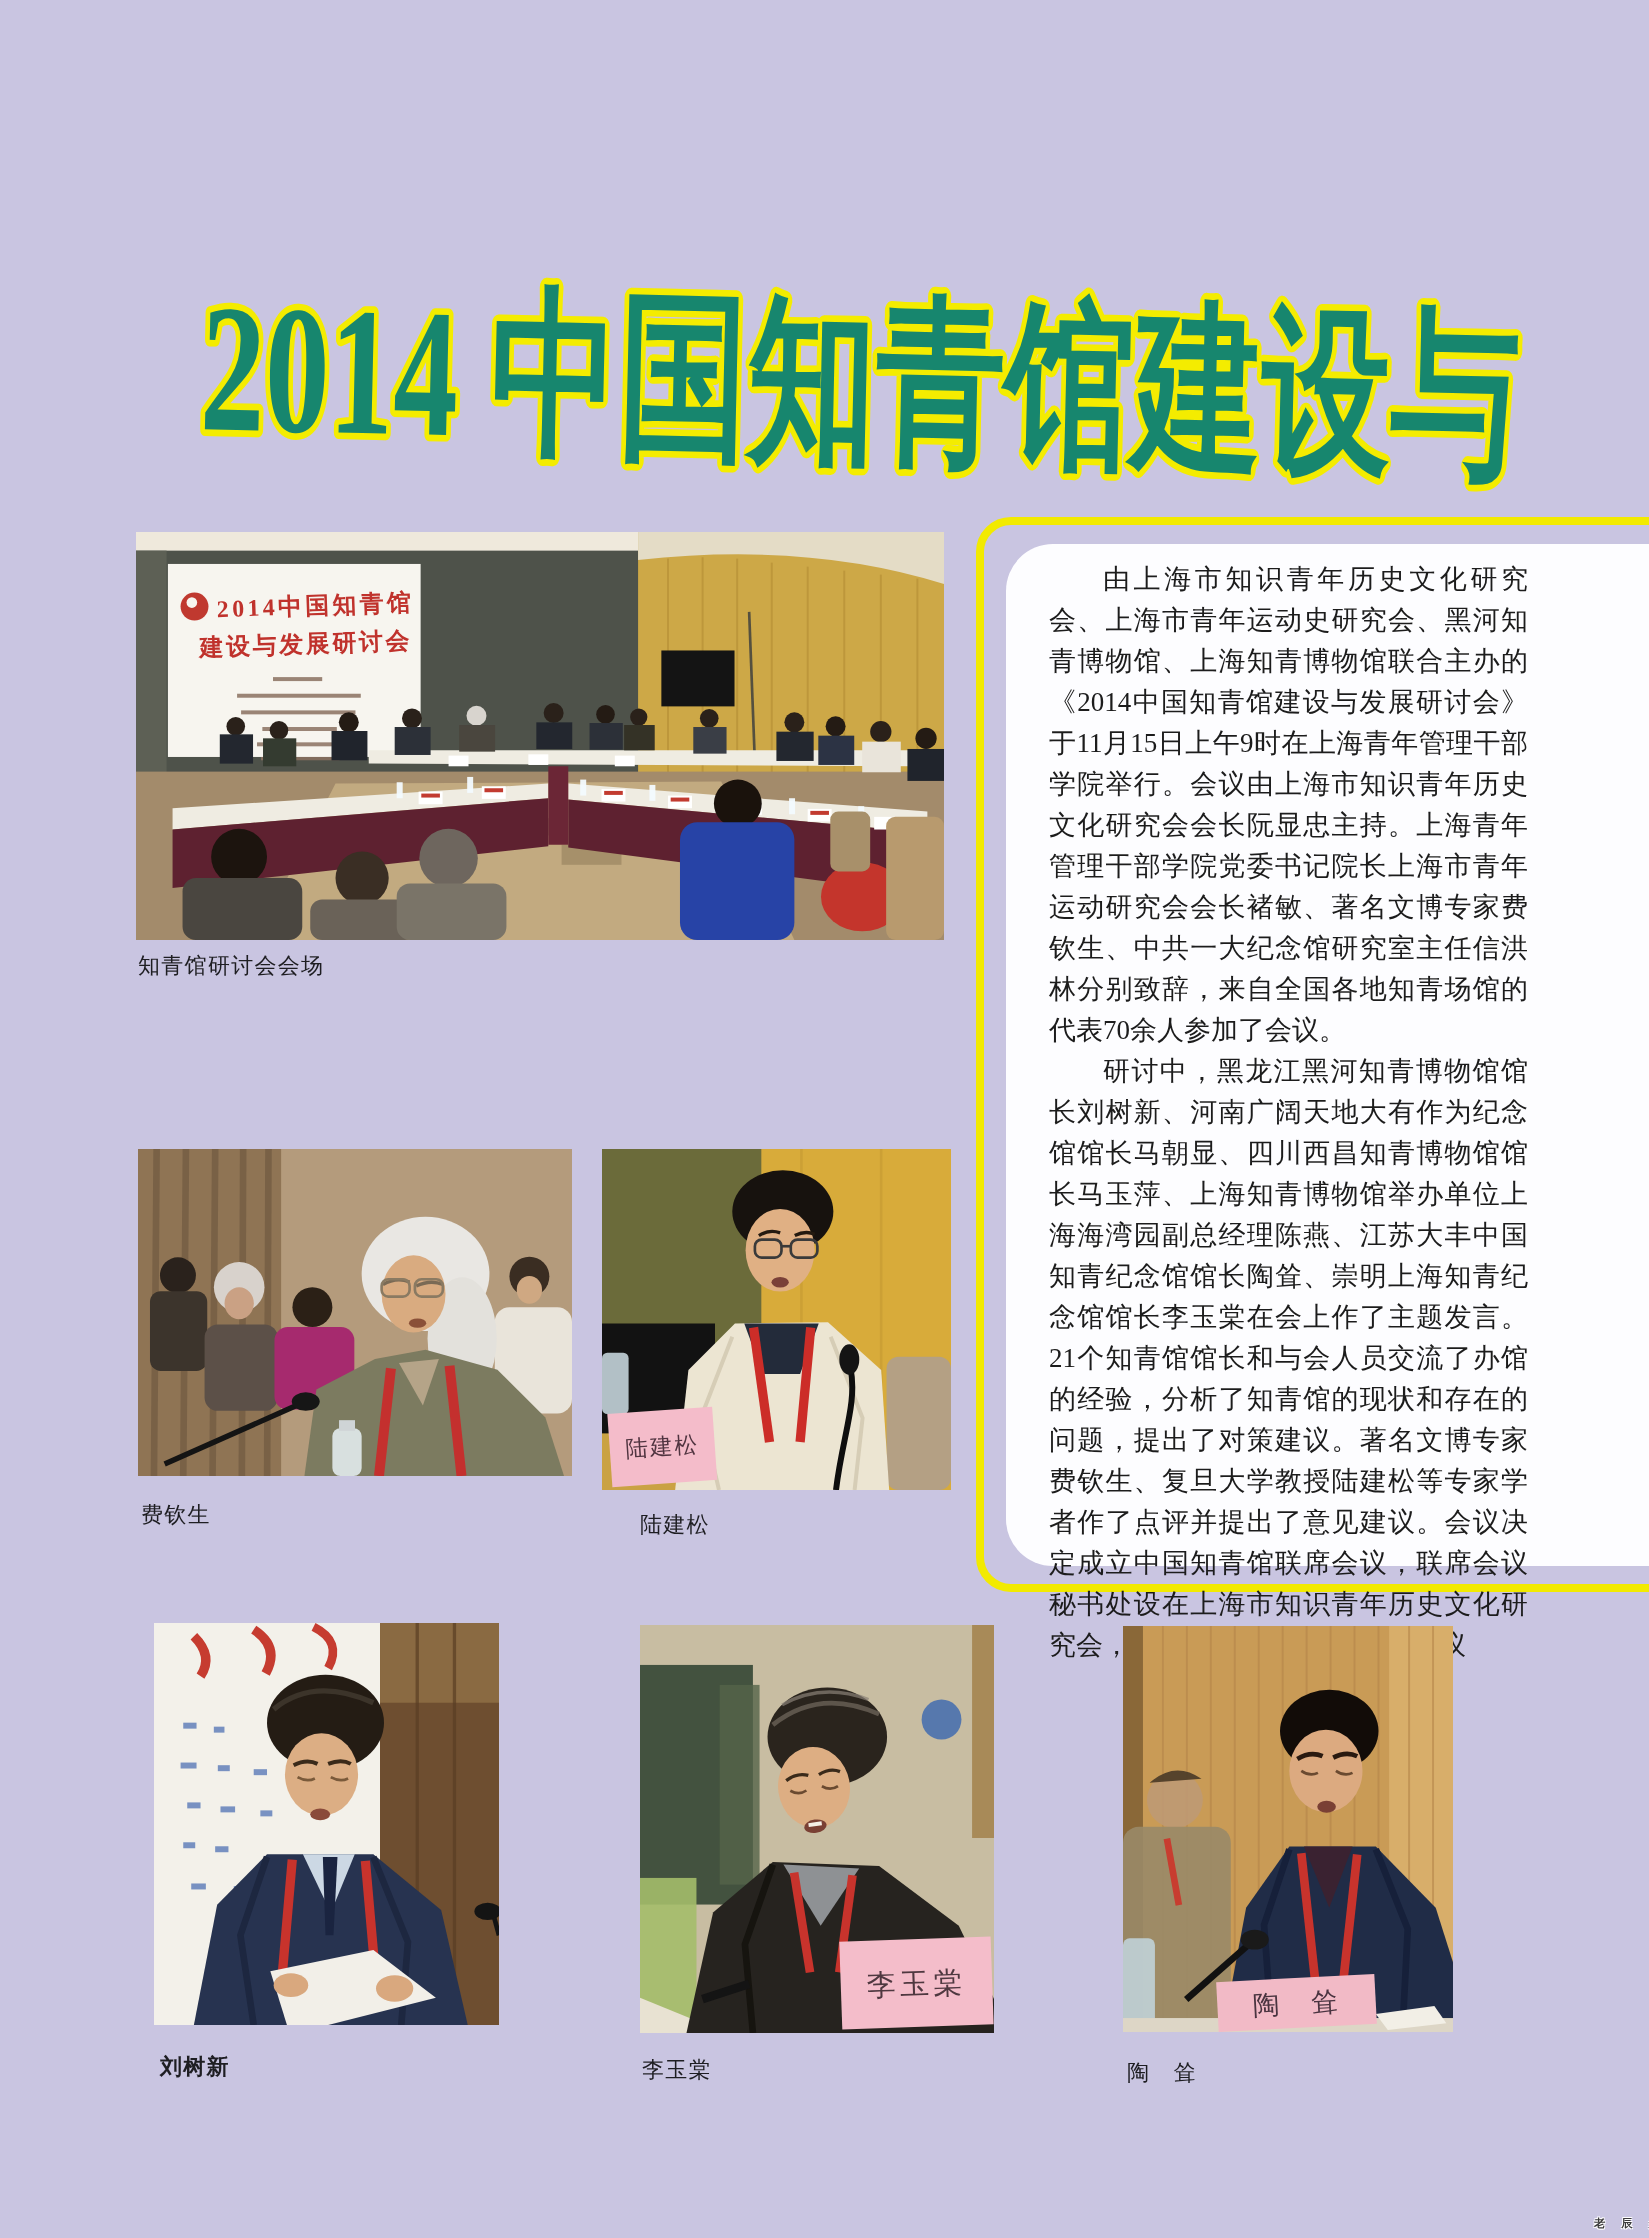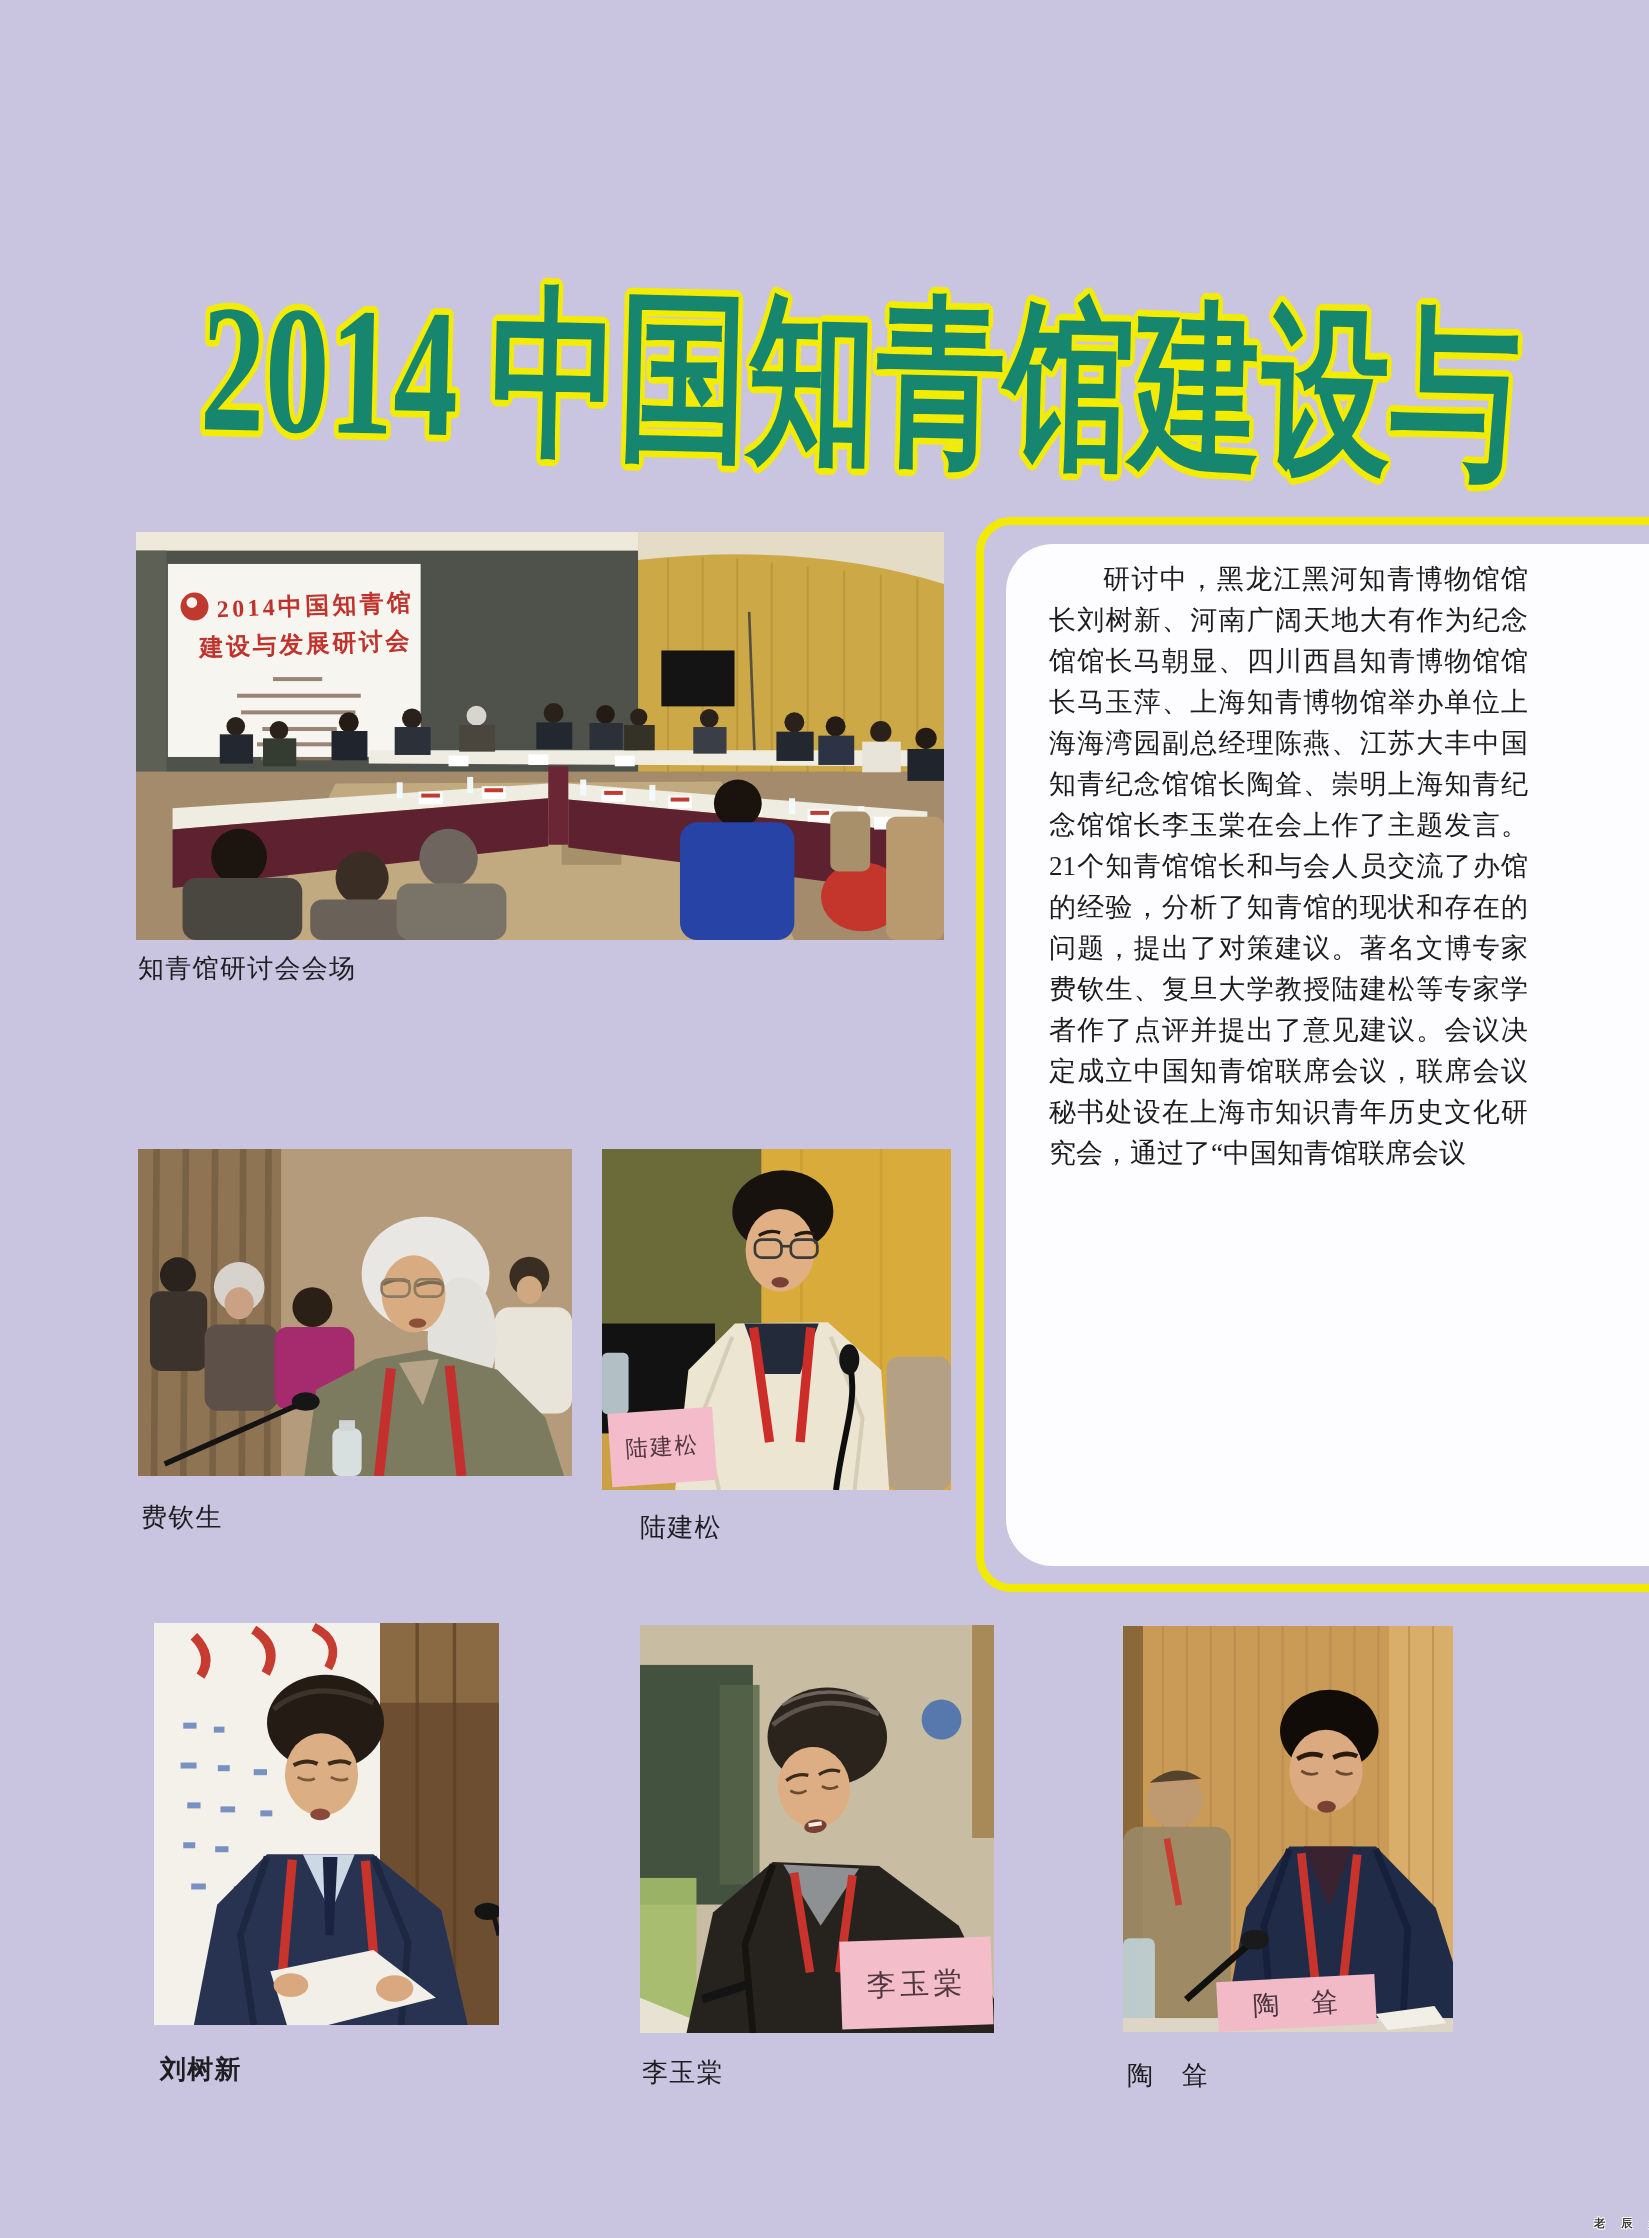--- a/index.html
+++ b/index.html
@@ -5,21 +5,21 @@
   html,body{margin:0;padding:0;background:#9a96b5;}
   #page{
     position:relative;width:1649px;height:2239px;margin:0 auto;
     background:#c9c5e1;overflow:hidden;
     font-family:"Liberation Serif","DejaVu Serif",serif;
   }
   .abs{position:absolute;}
   .photo{position:absolute;overflow:hidden;background:#888;}
   .photo svg{display:block;width:100%;height:100%;}
   .caption{
-    position:absolute;color:#1e1e22;font-size:26px;
+    position:absolute;color:#1e1e22;font-size:22px;
     font-family:"Liberation Serif","DejaVu Serif",serif;
     letter-spacing:1.3px;white-space:nowrap;
   }
   
   #article-frame{
     position:absolute;left:976px;top:517px;width:732px;height:1075px;
     border:8.6px solid #f2ea00;border-radius:35px 0 0 35px;
     box-sizing:border-box;background:transparent;
   }
   #article-box{
@@ -305,20 +305,21 @@
       <rect x="0" y="0" width="158" height="110" fill="#f4bcca"></rect>
       <text x="79" y="66" font-size="34" fill="#503440" text-anchor="middle" letter-spacing="3">陆建松</text>
     </g>
   </svg>
   </div>
   <div class="caption" style="left:640px;top:1510px;">陆建松</div>
 
   <div id="article-frame"></div>
   <div id="article-box"></div>
   <div id="article-text">
+    <p>由上海市知识青年历史文化研究会、上海市青年运动史研究会、黑河知青博物馆、上海知青博物馆联合主办的《2014中国知青馆建设与发展研讨会》于11月15日上午9时在上海青年管理干部学院举行。会议由上海市知识青年历史文化研究会会长阮显忠主持。上海青年管理干部学院党委书记院长上海市青年运动研究会会长褚敏、著名文博专家费钦生、中共一大纪念馆研究室主任信洪林分别致辞，来自全国各地知青场馆的代表70余人参加了会议。</p>
     <p>研讨中，黑龙江黑河知青博物馆馆长刘树新、河南广阔天地大有作为纪念馆馆长马朝显、四川西昌知青博物馆馆长马玉萍、上海知青博物馆举办单位上海海湾园副总经理陈燕、江苏大丰中国知青纪念馆馆长陶耸、崇明上海知青纪念馆馆长李玉棠在会上作了主题发言。21个知青馆馆长和与会人员交流了办馆的经验，分析了知青馆的现状和存在的问题，提出了对策建议。著名文博专家费钦生、复旦大学教授陆建松等专家学者作了点评并提出了意见建议。会议决定成立中国知青馆联席会议，联席会议秘书处设在上海市知识青年历史文化研究会，通过了“中国知青馆联席会议</p>
   </div>
 
   <div class="photo" style="left:154px;top:1623px;width:345px;height:402px;">
   <svg viewBox="0 0 519 605" preserveAspectRatio="none">
     <rect x="0" y="0" width="340" height="605" fill="#f3f1ea"></rect>
     <g>
       <path d="M60,20 q30,30 10,60" stroke="#c63c30" stroke-width="14" fill="none"></path>
       <path d="M150,10 q40,26 18,66" stroke="#c63c30" stroke-width="14" fill="none"></path>
       <path d="M240,6 q44,22 22,62" stroke="#c63c30" stroke-width="13" fill="none"></path>

